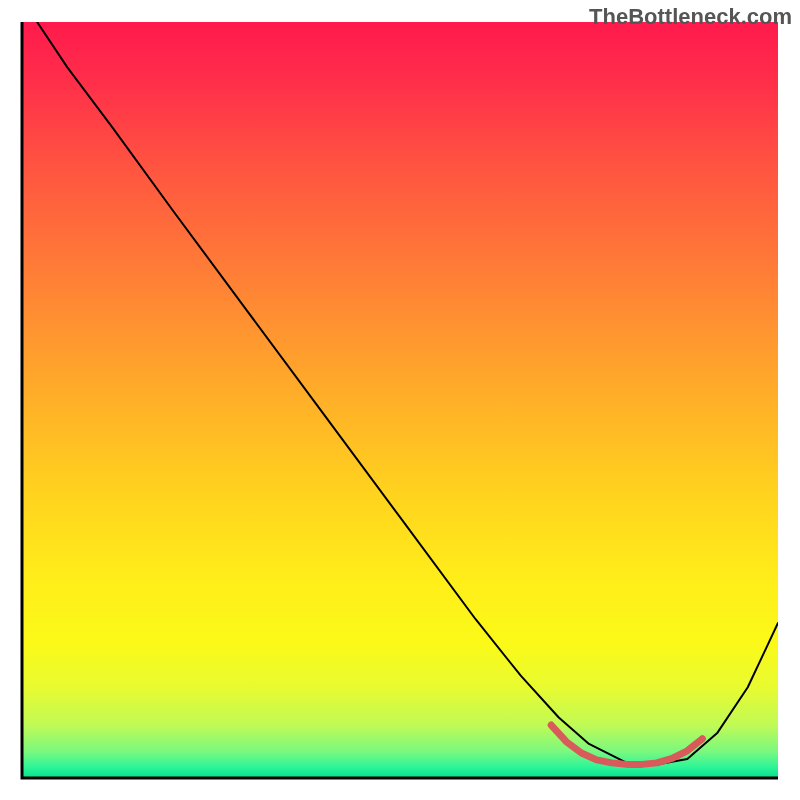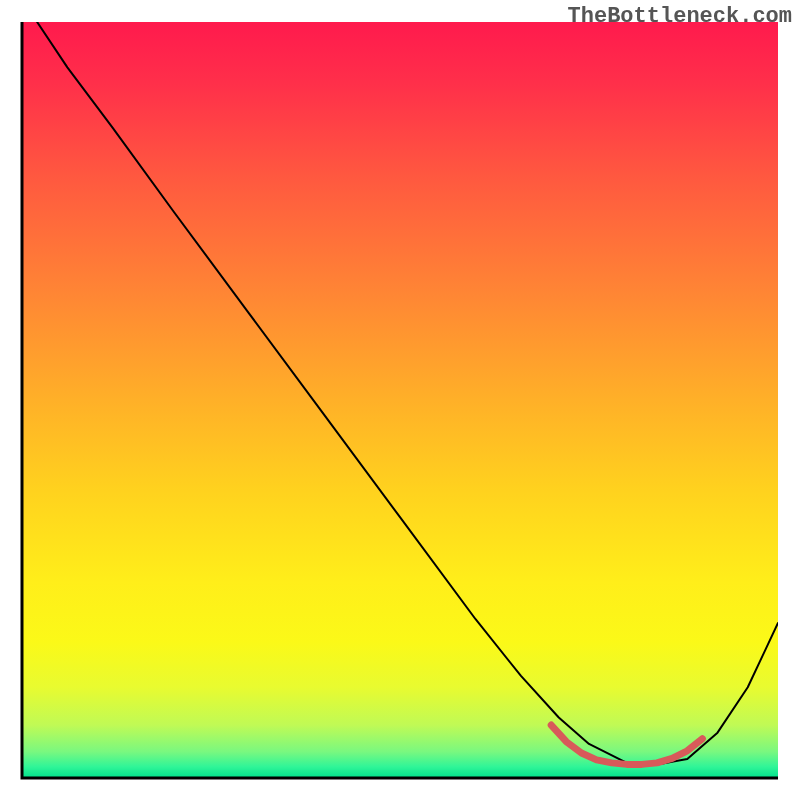--- a/index.html
+++ b/index.html
@@ -7,21 +7,20 @@
     padding: 0;
     width: 800px;
     height: 800px;
     background: #ffffff;
     font-family: Arial, Helvetica, sans-serif;
   }
   .chart-wrapper {
     position: relative;
     width: 800px;
     height: 564px;
-    font-family: Liberation Mono, monospace;
   }
   .watermark {
     position: absolute;
     top: 4px;
     right: 8px;
     font-size: 22px;
     font-weight: 600;
     color: #555555;
     z-index: 10;
   }

